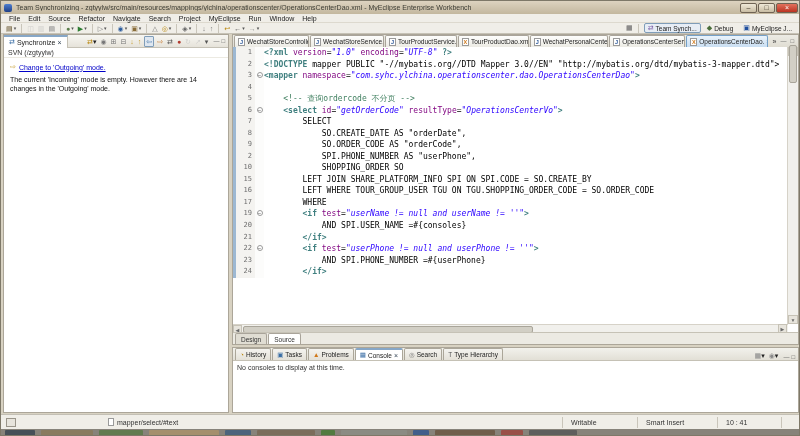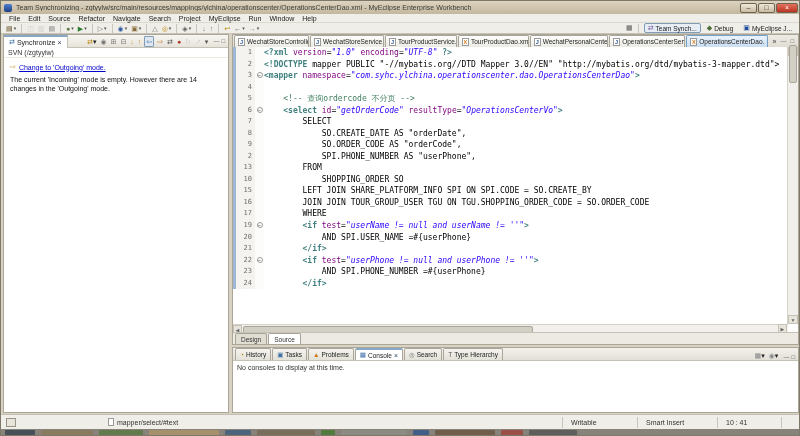--- a/index.html
+++ b/index.html
@@ -311,27 +311,26 @@
         <div class="code-row"><span class="qdiff"></span><span class="lnum">1</span><span class="fold"></span><span class="ctext"><span class="tok-t">&lt;?xml </span><span class="tok-a">version</span><span class="tok-p">=</span><span class="tok-v">"1.0"</span><span class="tok-p"> </span><span class="tok-a">encoding</span><span class="tok-p">=</span><span class="tok-v">"UTF-8"</span><span class="tok-t"> ?&gt;</span></span></div>
         <div class="code-row"><span class="qdiff"></span><span class="lnum">2</span><span class="fold"></span><span class="ctext"><span class="tok-t">&lt;!DOCTYPE</span><span class="tok-p"> mapper PUBLIC "-//mybatis.org//DTD Mapper 3.0//EN" "http://mybatis.org/dtd/mybatis-3-mapper.dtd"&gt;</span></span></div>
         <div class="code-row"><span class="qdiff"></span><span class="lnum">3</span><span class="fold"><span class="fm">−</span></span><span class="ctext"><span class="tok-t">&lt;mapper </span><span class="tok-a">namespace</span><span class="tok-p">=</span><span class="tok-v">"com.syhc.ylchina.operationscenter.dao.OperationsCenterDao"</span><span class="tok-t">&gt;</span></span></div>
         <div class="code-row"><span class="qdiff"></span><span class="lnum">4</span><span class="fold"></span><span class="ctext"><span class="tok-p"></span></span></div>
         <div class="code-row"><span class="qdiff"></span><span class="lnum">5</span><span class="fold"></span><span class="ctext"><span class="tok-p">    </span><span class="tok-c">&lt;!-- 查询ordercode 不分页 --&gt;</span></span></div>
         <div class="code-row"><span class="qdiff"></span><span class="lnum">6</span><span class="fold"><span class="fm">−</span></span><span class="ctext"><span class="tok-p">    </span><span class="tok-t">&lt;select </span><span class="tok-a">id</span><span class="tok-p">=</span><span class="tok-v">"getOrderCode"</span><span class="tok-p"> </span><span class="tok-a">resultType</span><span class="tok-p">=</span><span class="tok-v">"OperationsCenterVo"</span><span class="tok-t">&gt;</span></span></div>
         <div class="code-row"><span class="qdiff"></span><span class="lnum">7</span><span class="fold"></span><span class="ctext"><span class="tok-p">        SELECT</span></span></div>
         <div class="code-row"><span class="qdiff"></span><span class="lnum">8</span><span class="fold"></span><span class="ctext"><span class="tok-p">            SO.CREATE_DATE AS "orderDate",</span></span></div>
         <div class="code-row"><span class="qdiff"></span><span class="lnum">9</span><span class="fold"></span><span class="ctext"><span class="tok-p">            SO.ORDER_CODE AS "orderCode",</span></span></div>
         <div class="code-row"><span class="qdiff"></span><span class="lnum">2</span><span class="fold"></span><span class="ctext"><span class="tok-p">            SPI.PHONE_NUMBER AS "userPhone",</span></span></div>
-        <div class="code-row"><span class="qdiff"></span><span class="lnum">13</span><span class="fold"></span><span class="ctext"><span class="tok-p">        FROM</span></span></div>
         <div class="code-row"><span class="qdiff"></span><span class="lnum">10</span><span class="fold"></span><span class="ctext"><span class="tok-p">            SHOPPING_ORDER SO</span></span></div>
         <div class="code-row"><span class="qdiff"></span><span class="lnum">15</span><span class="fold"></span><span class="ctext"><span class="tok-p">        LEFT JOIN SHARE_PLATFORM_INFO SPI ON SPI.CODE = SO.CREATE_BY</span></span></div>
-        <div class="code-row"><span class="qdiff"></span><span class="lnum">16</span><span class="fold"></span><span class="ctext"><span class="tok-p">        JOIN JOIN TOUR_GROUP_USER TGU ON TGU.SHOPPING_ORDER_CODE = SO.ORDER_CODE</span></span></div>
+        <div class="code-row"><span class="qdiff"></span><span class="lnum">16</span><span class="fold"></span><span class="ctext"><span class="tok-p">        LEFT WHERE TOUR_GROUP_USER TGU ON TGU.SHOPPING_ORDER_CODE = SO.ORDER_CODE</span></span></div>
         <div class="code-row"><span class="qdiff"></span><span class="lnum">17</span><span class="fold"></span><span class="ctext"><span class="tok-p">        WHERE</span></span></div>
         <div class="code-row"><span class="qdiff"></span><span class="lnum">19</span><span class="fold"><span class="fm">−</span></span><span class="ctext"><span class="tok-p">        </span><span class="tok-t">&lt;if </span><span class="tok-a">test</span><span class="tok-p">=</span><span class="tok-v">"userName != null and userName != ''"</span><span class="tok-t">&gt;</span></span></div>
-        <div class="code-row"><span class="qdiff"></span><span class="lnum">20</span><span class="fold"></span><span class="ctext"><span class="tok-p">            AND SPI.USER_NAME =#{userPhone}</span></span></div>
+        <div class="code-row"><span class="qdiff"></span><span class="lnum">20</span><span class="fold"></span><span class="ctext"><span class="tok-p">            AND SPI.USER_NAME =#{consoles}</span></span></div>
         <div class="code-row"><span class="qdiff"></span><span class="lnum">21</span><span class="fold"></span><span class="ctext"><span class="tok-p">        </span><span class="tok-t">&lt;/if&gt;</span></span></div>
         <div class="code-row"><span class="qdiff"></span><span class="lnum">22</span><span class="fold"><span class="fm">−</span></span><span class="ctext"><span class="tok-p">        </span><span class="tok-t">&lt;if </span><span class="tok-a">test</span><span class="tok-p">=</span><span class="tok-v">"userPhone != null and userPhone != ''"</span><span class="tok-t">&gt;</span></span></div>
         <div class="code-row"><span class="qdiff"></span><span class="lnum">23</span><span class="fold"></span><span class="ctext"><span class="tok-p">            AND SPI.PHONE_NUMBER =#{userPhone}</span></span></div>
         <div class="code-row"><span class="qdiff"></span><span class="lnum">24</span><span class="fold"></span><span class="ctext"><span class="tok-p">        </span><span class="tok-t">&lt;/if&gt;</span></span></div>
       </div>
     <div id="vscroll">
       <div class="sb-arrow">▲</div>
       <div class="sb-arrow" style="position:absolute;bottom:0;left:0;right:0;">▼</div>
     </div>
     <div id="vthumb" style="right:1px;left:auto;"></div>

